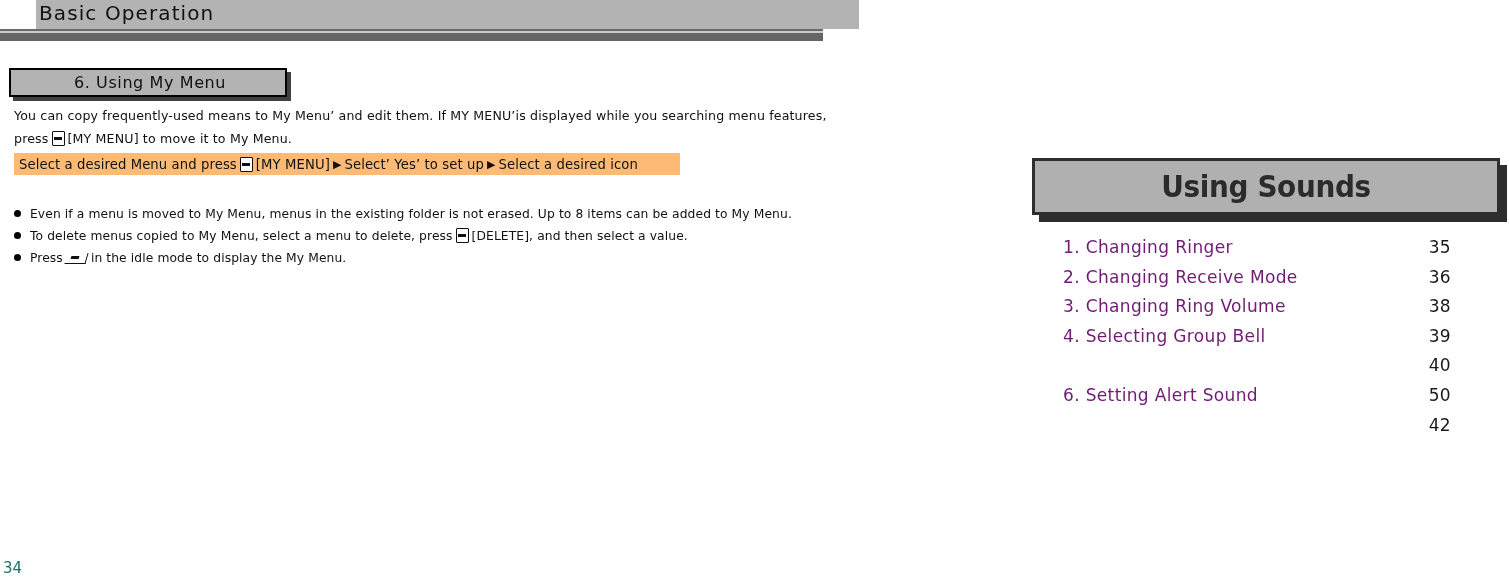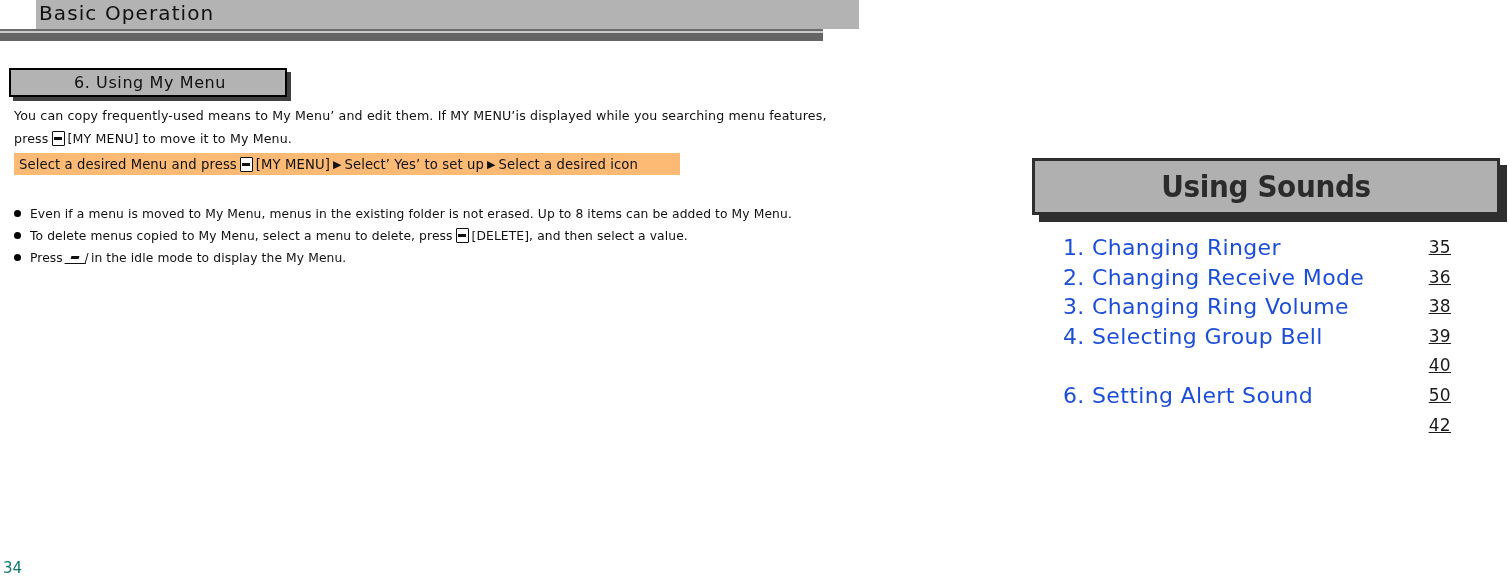--- a/index.html
+++ b/index.html
@@ -245,35 +245,34 @@
     width: 410px;
   }
   .toc-row {
     position: relative;
     height: 29.6px;
   }
   .toc-label {
     position: absolute;
     left: 0;
     top: 0;
-    font-size: 22px;
+    font-size: 17px;
     line-height: 29.6px;
-    color: #1d4ed8;
+    color: #701a75;
     letter-spacing: 0.35px;
     white-space: nowrap;
   }
   .toc-page {
     position: absolute;
     right: 22px;
     top: 0;
     font-size: 17px;
     line-height: 29.6px;
     color: #1a1a1a;
     letter-spacing: 0.35px;
-    text-decoration: underline;
   }
 
   
   #page-number {
     position: absolute;
     left: 3px;
     top: 559px;
     font-size: 15px;
     line-height: 18px;
     color: #0f766e;

